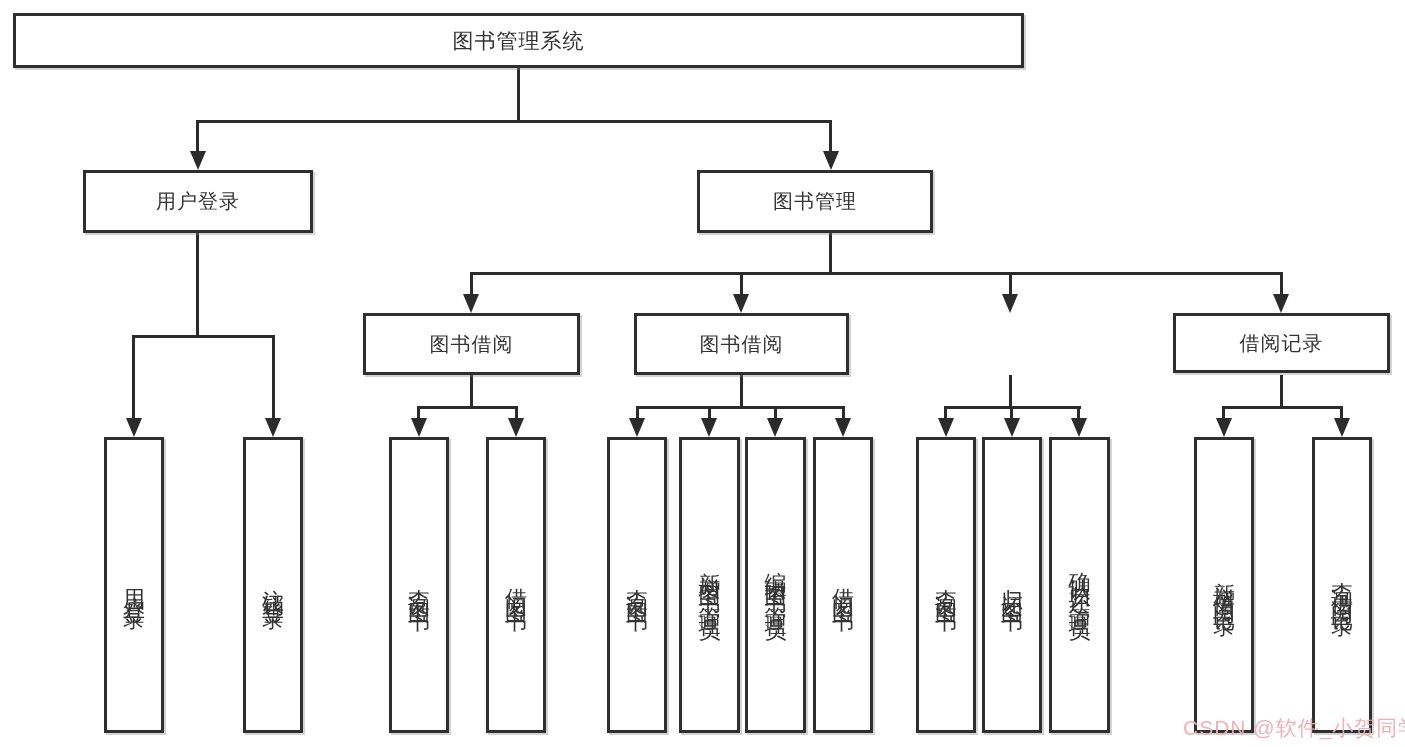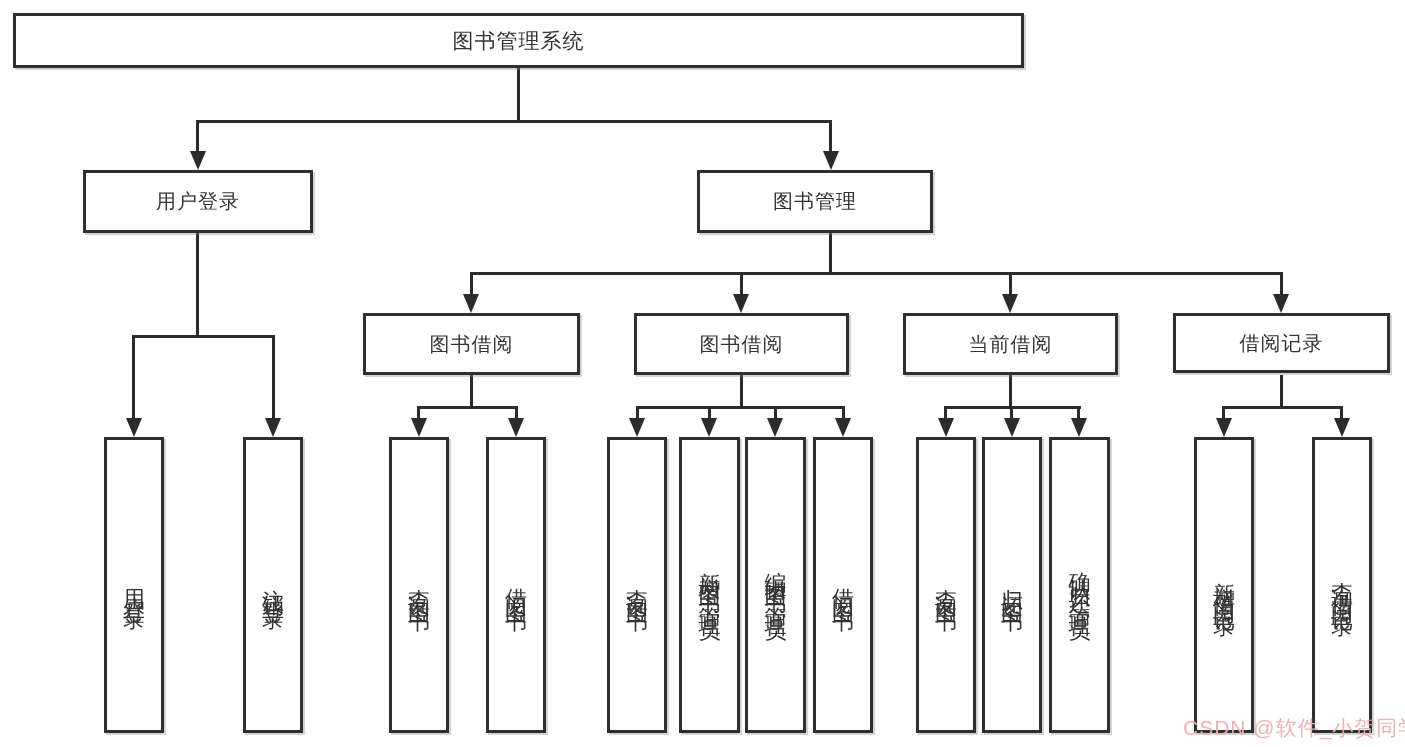--- a/index.html
+++ b/index.html
@@ -158,23 +158,20 @@
   <div class="box" style="left:697px;top:170px;width:236px;height:63px">
     <span>图书管理</span>
   </div>
 
   <div class="box" style="left:363px;top:313px;width:217px;height:62px">
     <span>图书借阅</span>
   </div>
   <div class="box" style="left:634px;top:313px;width:215px;height:62px">
     <span>图书借阅</span>
   </div>
-  <div class="box" style="left:903px;top:313px;width:215px;height:62px">
-    <span>当前借阅</span>
-  </div>
   <div class="box" style="left:1173px;top:313px;width:217px;height:60px">
     <span>借阅记录</span>
   </div>
 
   <div class="vbox" style="left:104px;top:437px;width:60px;height:296px">
     <span class="vtext">用户登录</span>
   </div>
   <div class="vbox" style="left:243px;top:437px;width:60px;height:296px">
     <span class="vtext">注销登录</span>
   </div>

